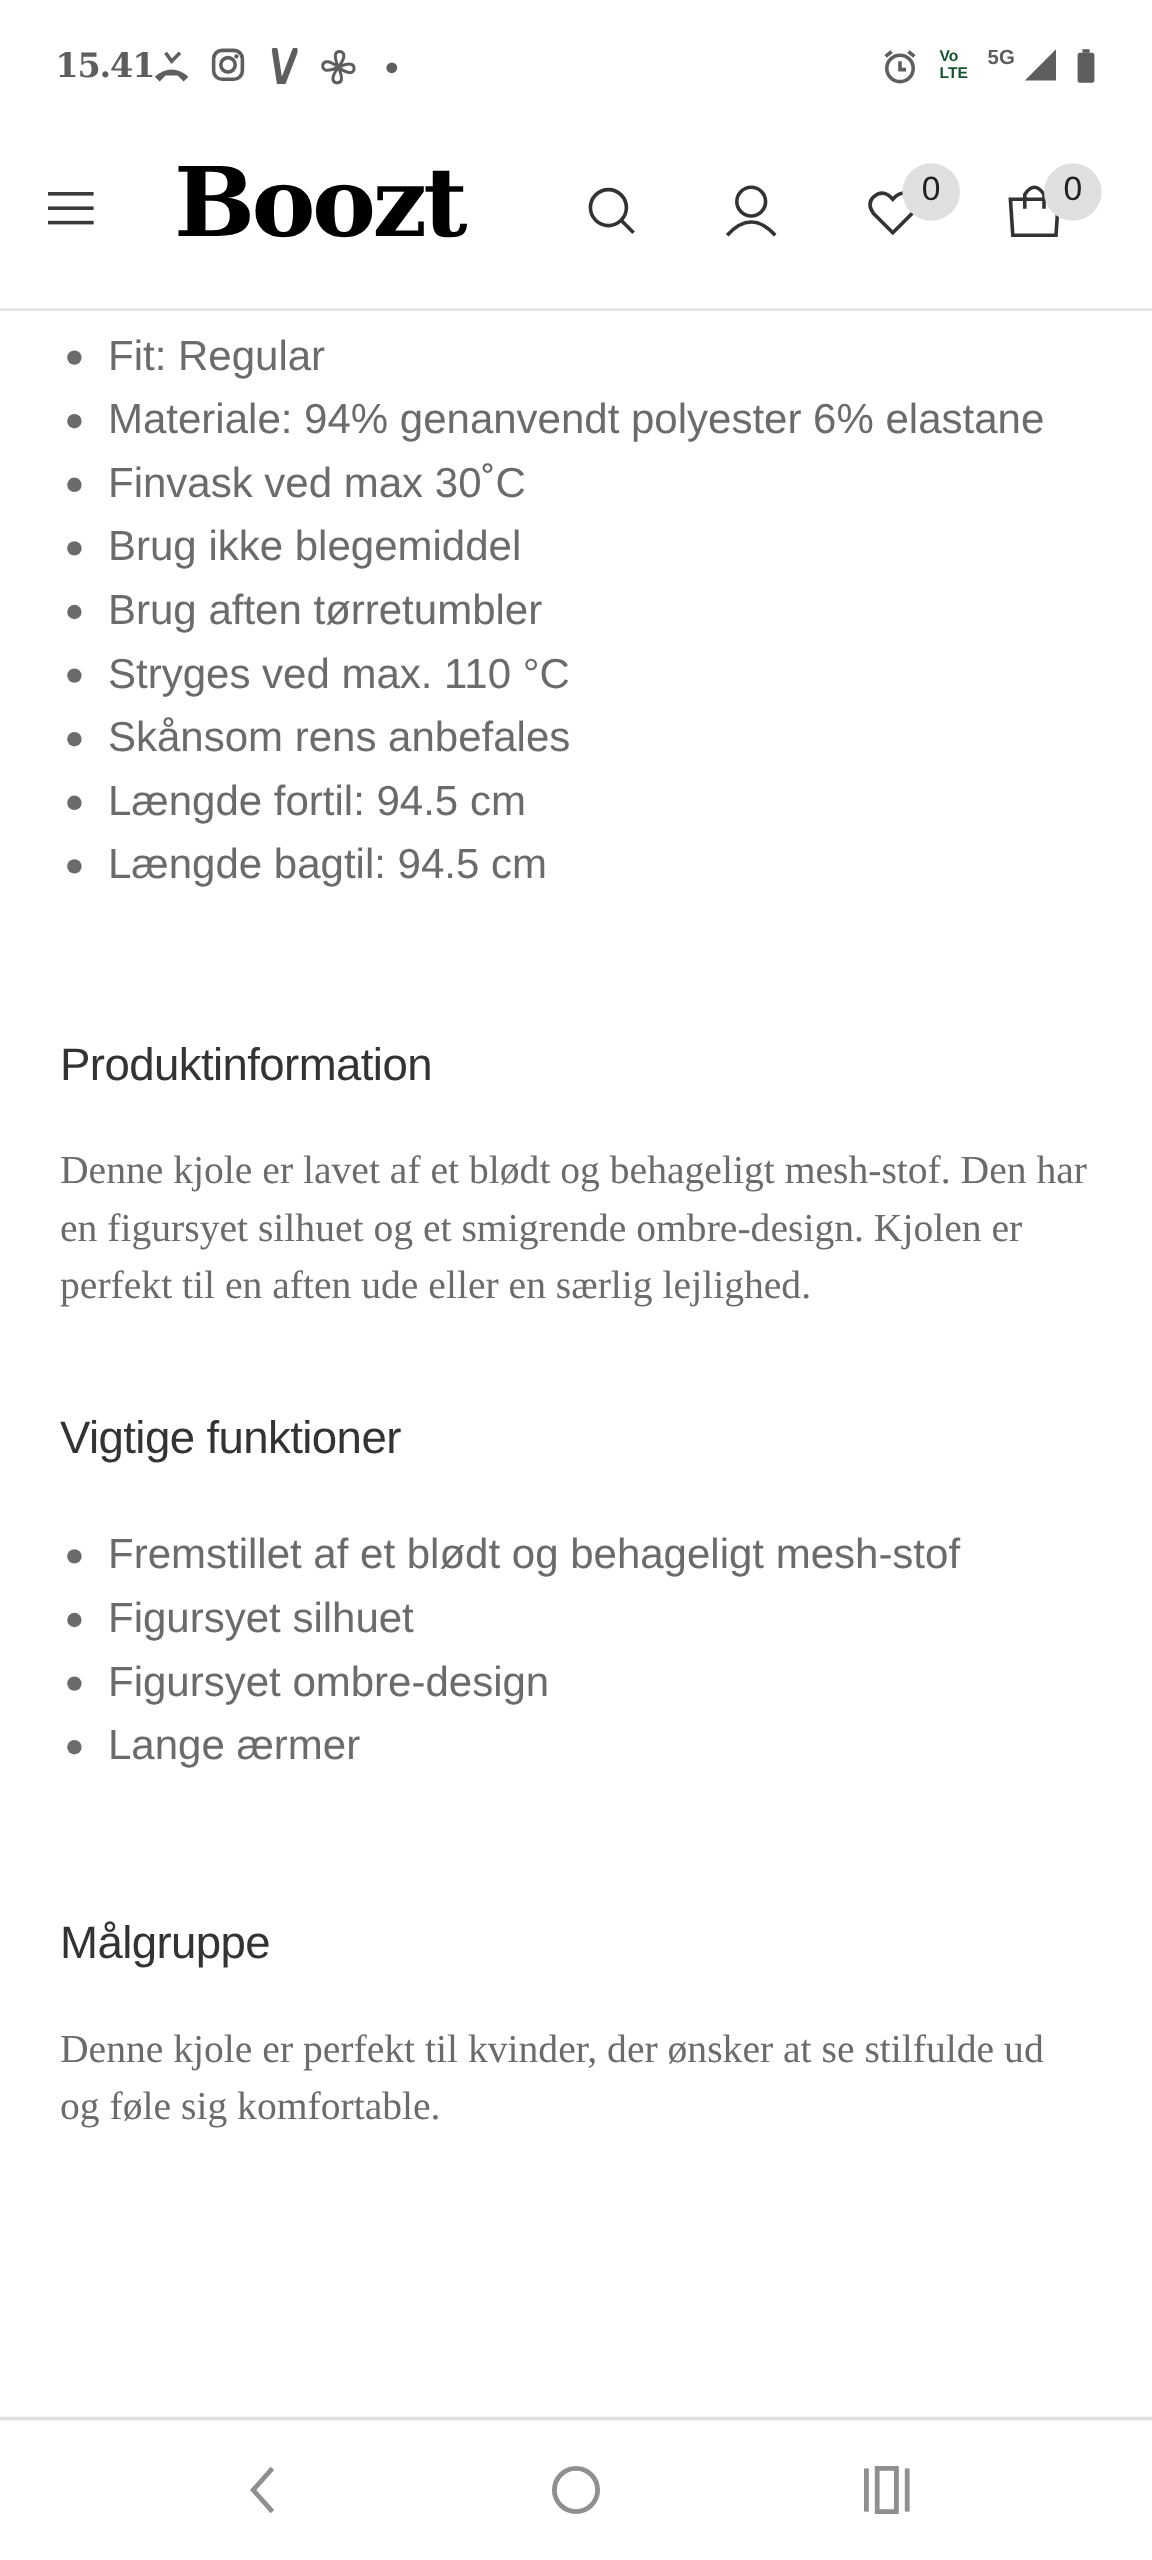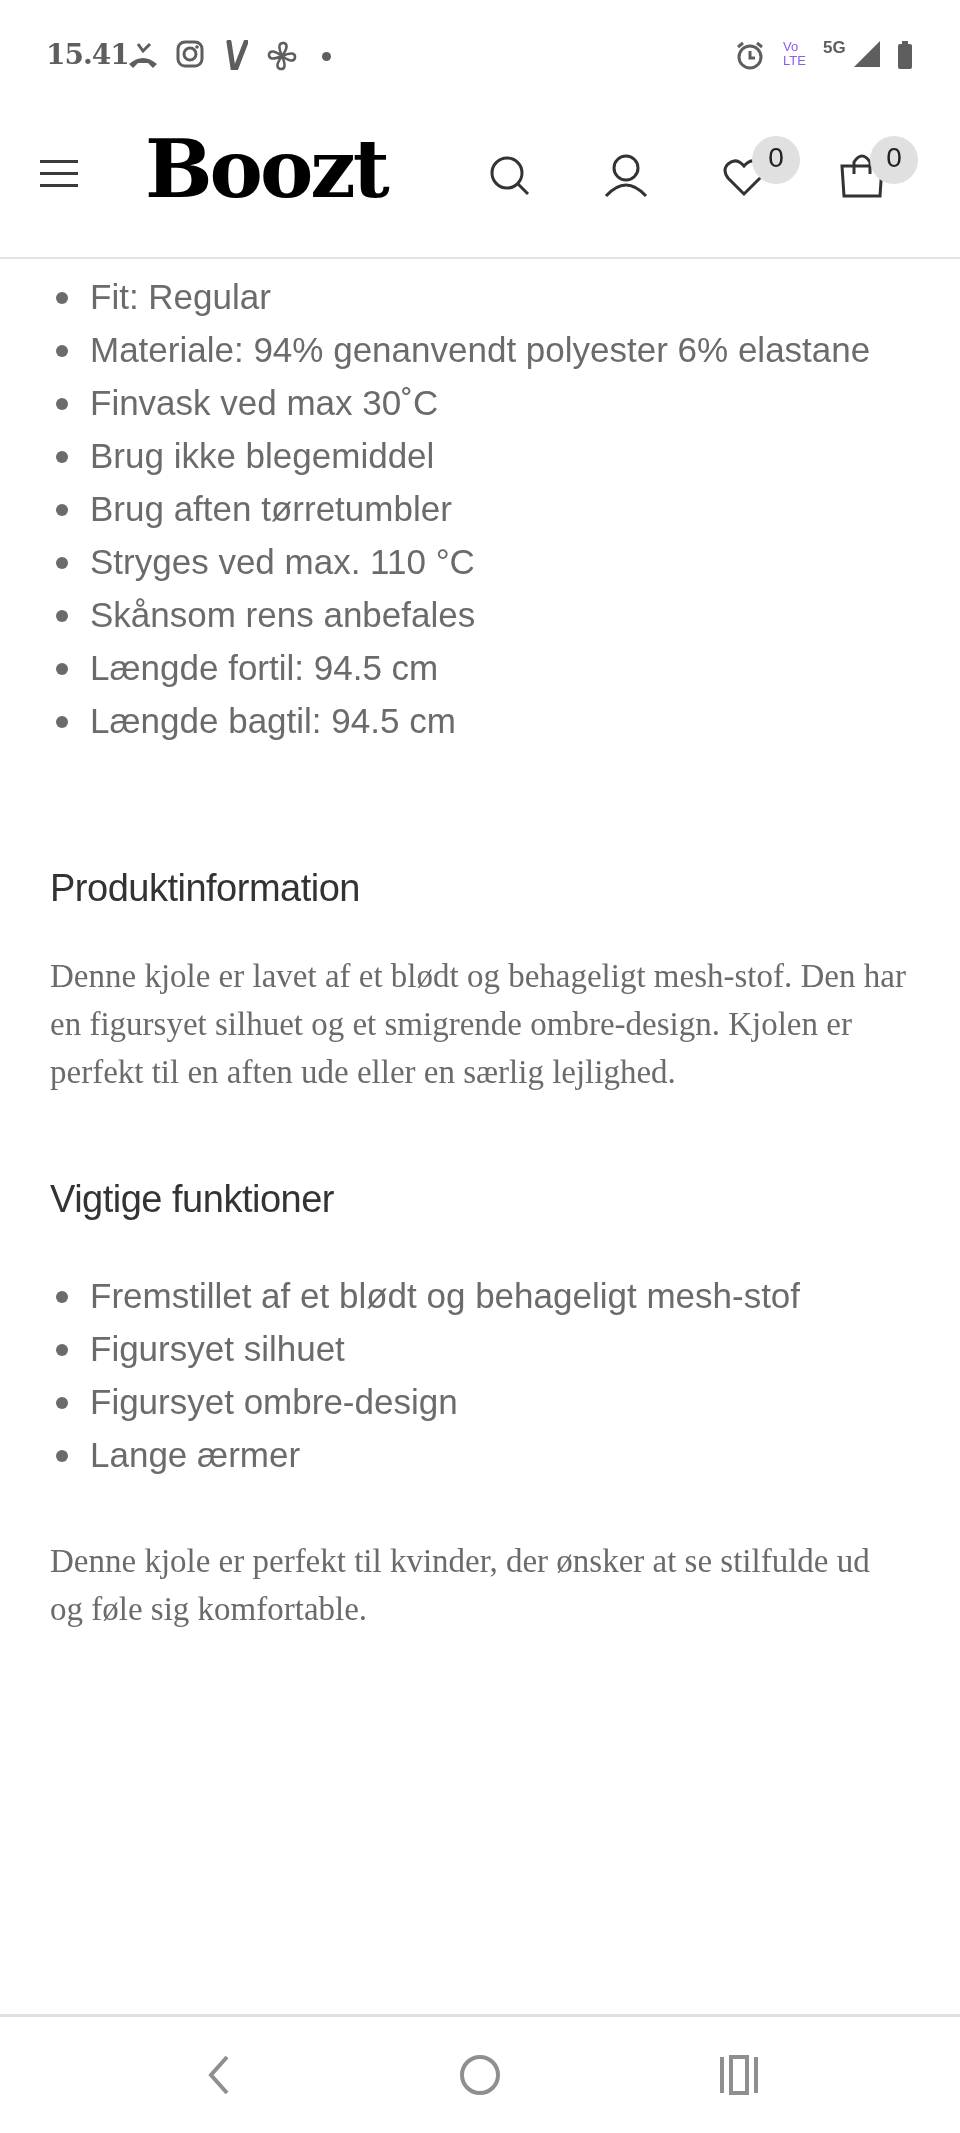--- a/index.html
+++ b/index.html
@@ -42,21 +42,21 @@
   <svg class="sb-icon" style="left:266px" width="32" height="32" viewBox="0 0 32 32">
     <path d="M16 16 Q10 2 18 3 Q24 5 16 16 Q30 10 29 18 Q27 24 16 16 Q22 30 14 29 Q8 27 16 16 Q2 22 3 14 Q5 8 16 16" stroke="#5e5e5e" stroke-width="2.5" fill="none"></path>
   </svg>
   <span class="sb-icon" style="left:322px;top:52px;width:9px;height:9px;border-radius:50%;background:#5e5e5e"></span>
 
   <svg class="sb-icon" style="left:735px" width="30" height="30" viewBox="0 0 30 30">
     <circle cx="15" cy="17" r="11" stroke="#5e5e5e" stroke-width="3" fill="none"></circle>
     <path d="M15 11 L15 18 L20 18" stroke="#5e5e5e" stroke-width="3" fill="none"></path>
     <path d="M3 7 L8 3 M27 7 L22 3" stroke="#5e5e5e" stroke-width="3"></path>
   </svg>
-  <div class="sb-icon" style="left:783px;top:40px;font-size:13px;font-weight:normal;color:#8b5cf6;line-height:14px;">
+  <div class="sb-icon" style="left:783px;top:40px;font-size:13px;font-weight:bold;color:#14532d;line-height:14px;">
     <div>Vo</div>
     <div>LTE</div>
   </div>
   <span class="sb-icon" style="left:823px;top:38px;font-size:17px;font-weight:bold;color:#5e5e5e">5G</span>
   <svg class="sb-icon" style="left:853px" width="28" height="28" viewBox="0 0 28 28">
     <path d="M1 27 L27 27 L27 1 Z" fill="#5e5e5e"></path>
   </svg>
   <svg class="sb-icon" style="left:896px" width="18" height="30" viewBox="0 0 18 30">
     <rect x="6" y="1" width="6" height="3" fill="#5e5e5e"></rect>
     <rect x="2" y="4" width="14" height="25" rx="2" fill="#5e5e5e"></rect>
@@ -111,21 +111,22 @@
   <p style="margin-top:42px">Denne kjole er lavet af et blødt og behageligt mesh-stof. Den har en figursyet silhuet og et smigrende ombre-design. Kjolen er perfekt til en aften ude eller en særlig lejlighed.</p>
 
   <h2 style="margin-top:82px">Vigtige funktioner</h2>
   <ul style="margin-top:48px">
     <li>Fremstillet af et blødt og behageligt mesh-stof</li>
     <li>Figursyet silhuet</li>
     <li>Figursyet ombre-design</li>
     <li>Lange ærmer</li>
   </ul>
 
-  <p style="margin-top:56px">Denne kjole er perfekt til kvinder, der ønsker at se stilfulde ud og føle sig komfortable.</p>
+  <h2 style="margin-top:118px">Målgruppe</h2>
+  <p style="margin-top:42px">Denne kjole er perfekt til kvinder, der ønsker at se stilfulde ud og føle sig komfortable.</p>
 </div>
 
 <div class="nav-bar">
   <svg class="nav-btn" style="left:203px" width="30" height="44" viewBox="0 0 30 44">
     <path d="M24 4 L8 22 L24 40" stroke="#8f8f8f" stroke-width="4" fill="none"></path>
   </svg>
   <svg class="nav-btn" style="left:458px" width="44" height="44" viewBox="0 0 44 44">
     <circle cx="22" cy="22" r="18" stroke="#8f8f8f" stroke-width="4" fill="none"></circle>
   </svg>
   <svg class="nav-btn" style="left:718px" width="44" height="44" viewBox="0 0 44 44">

